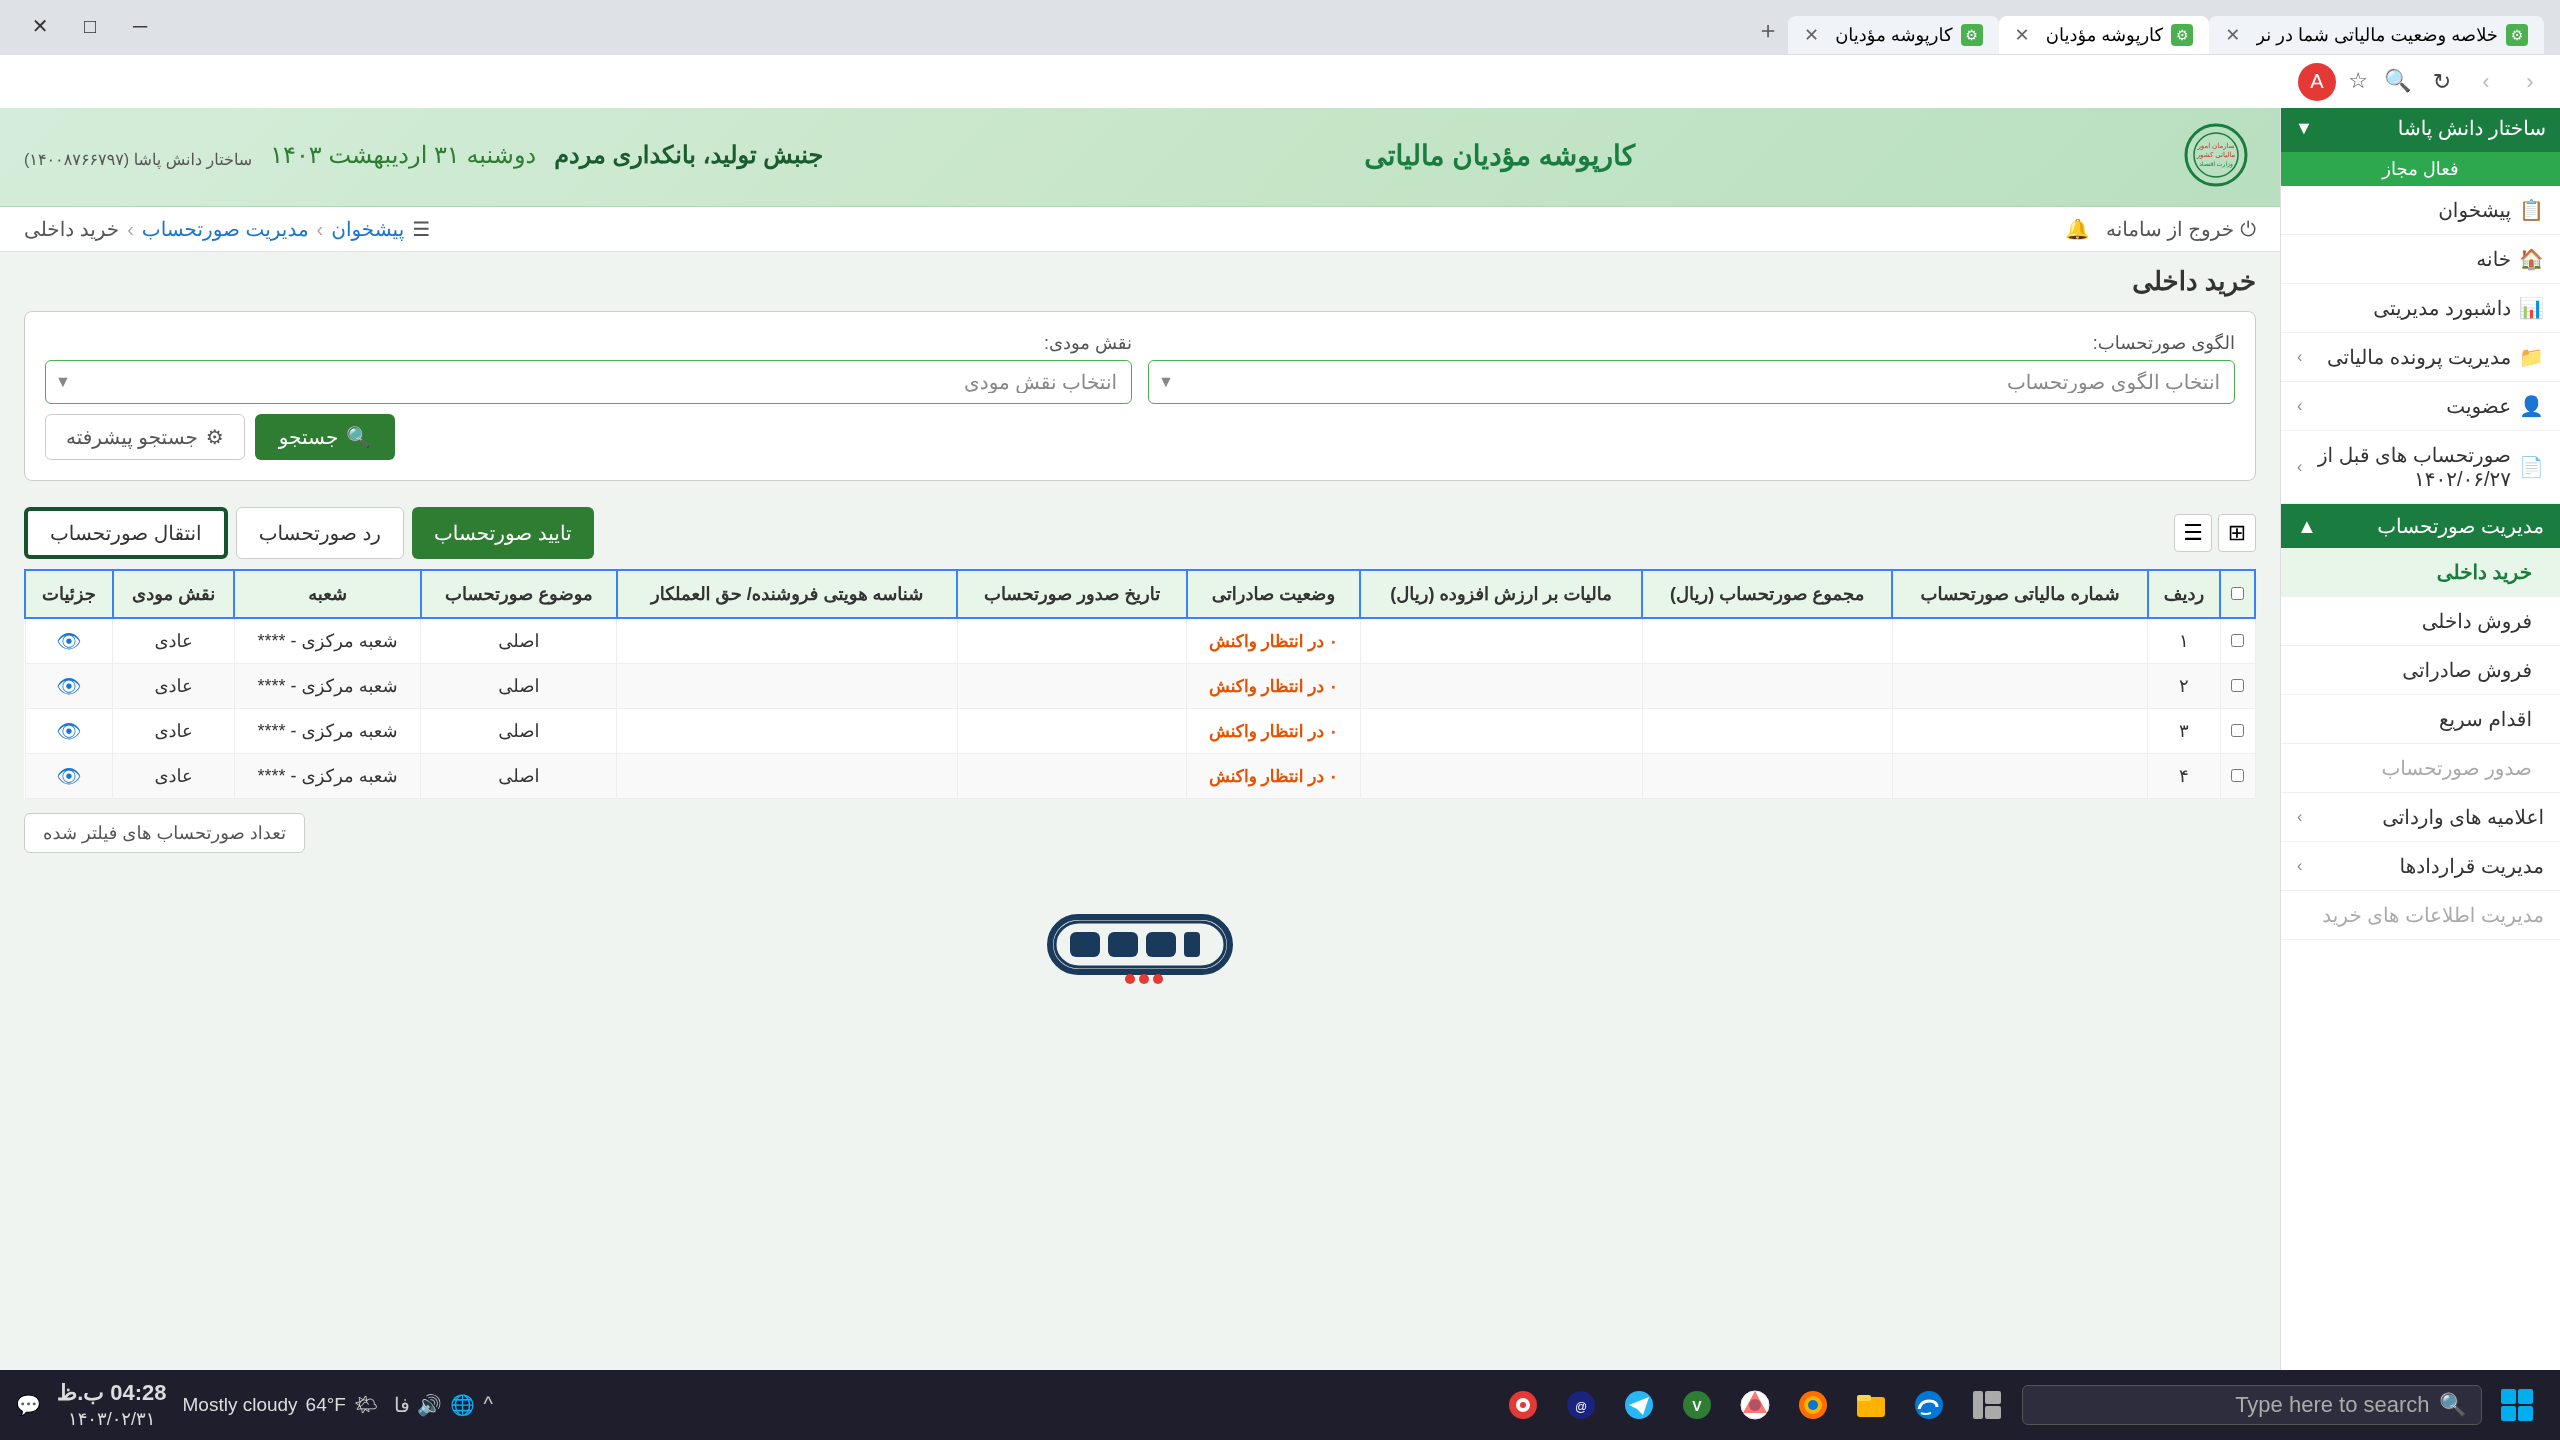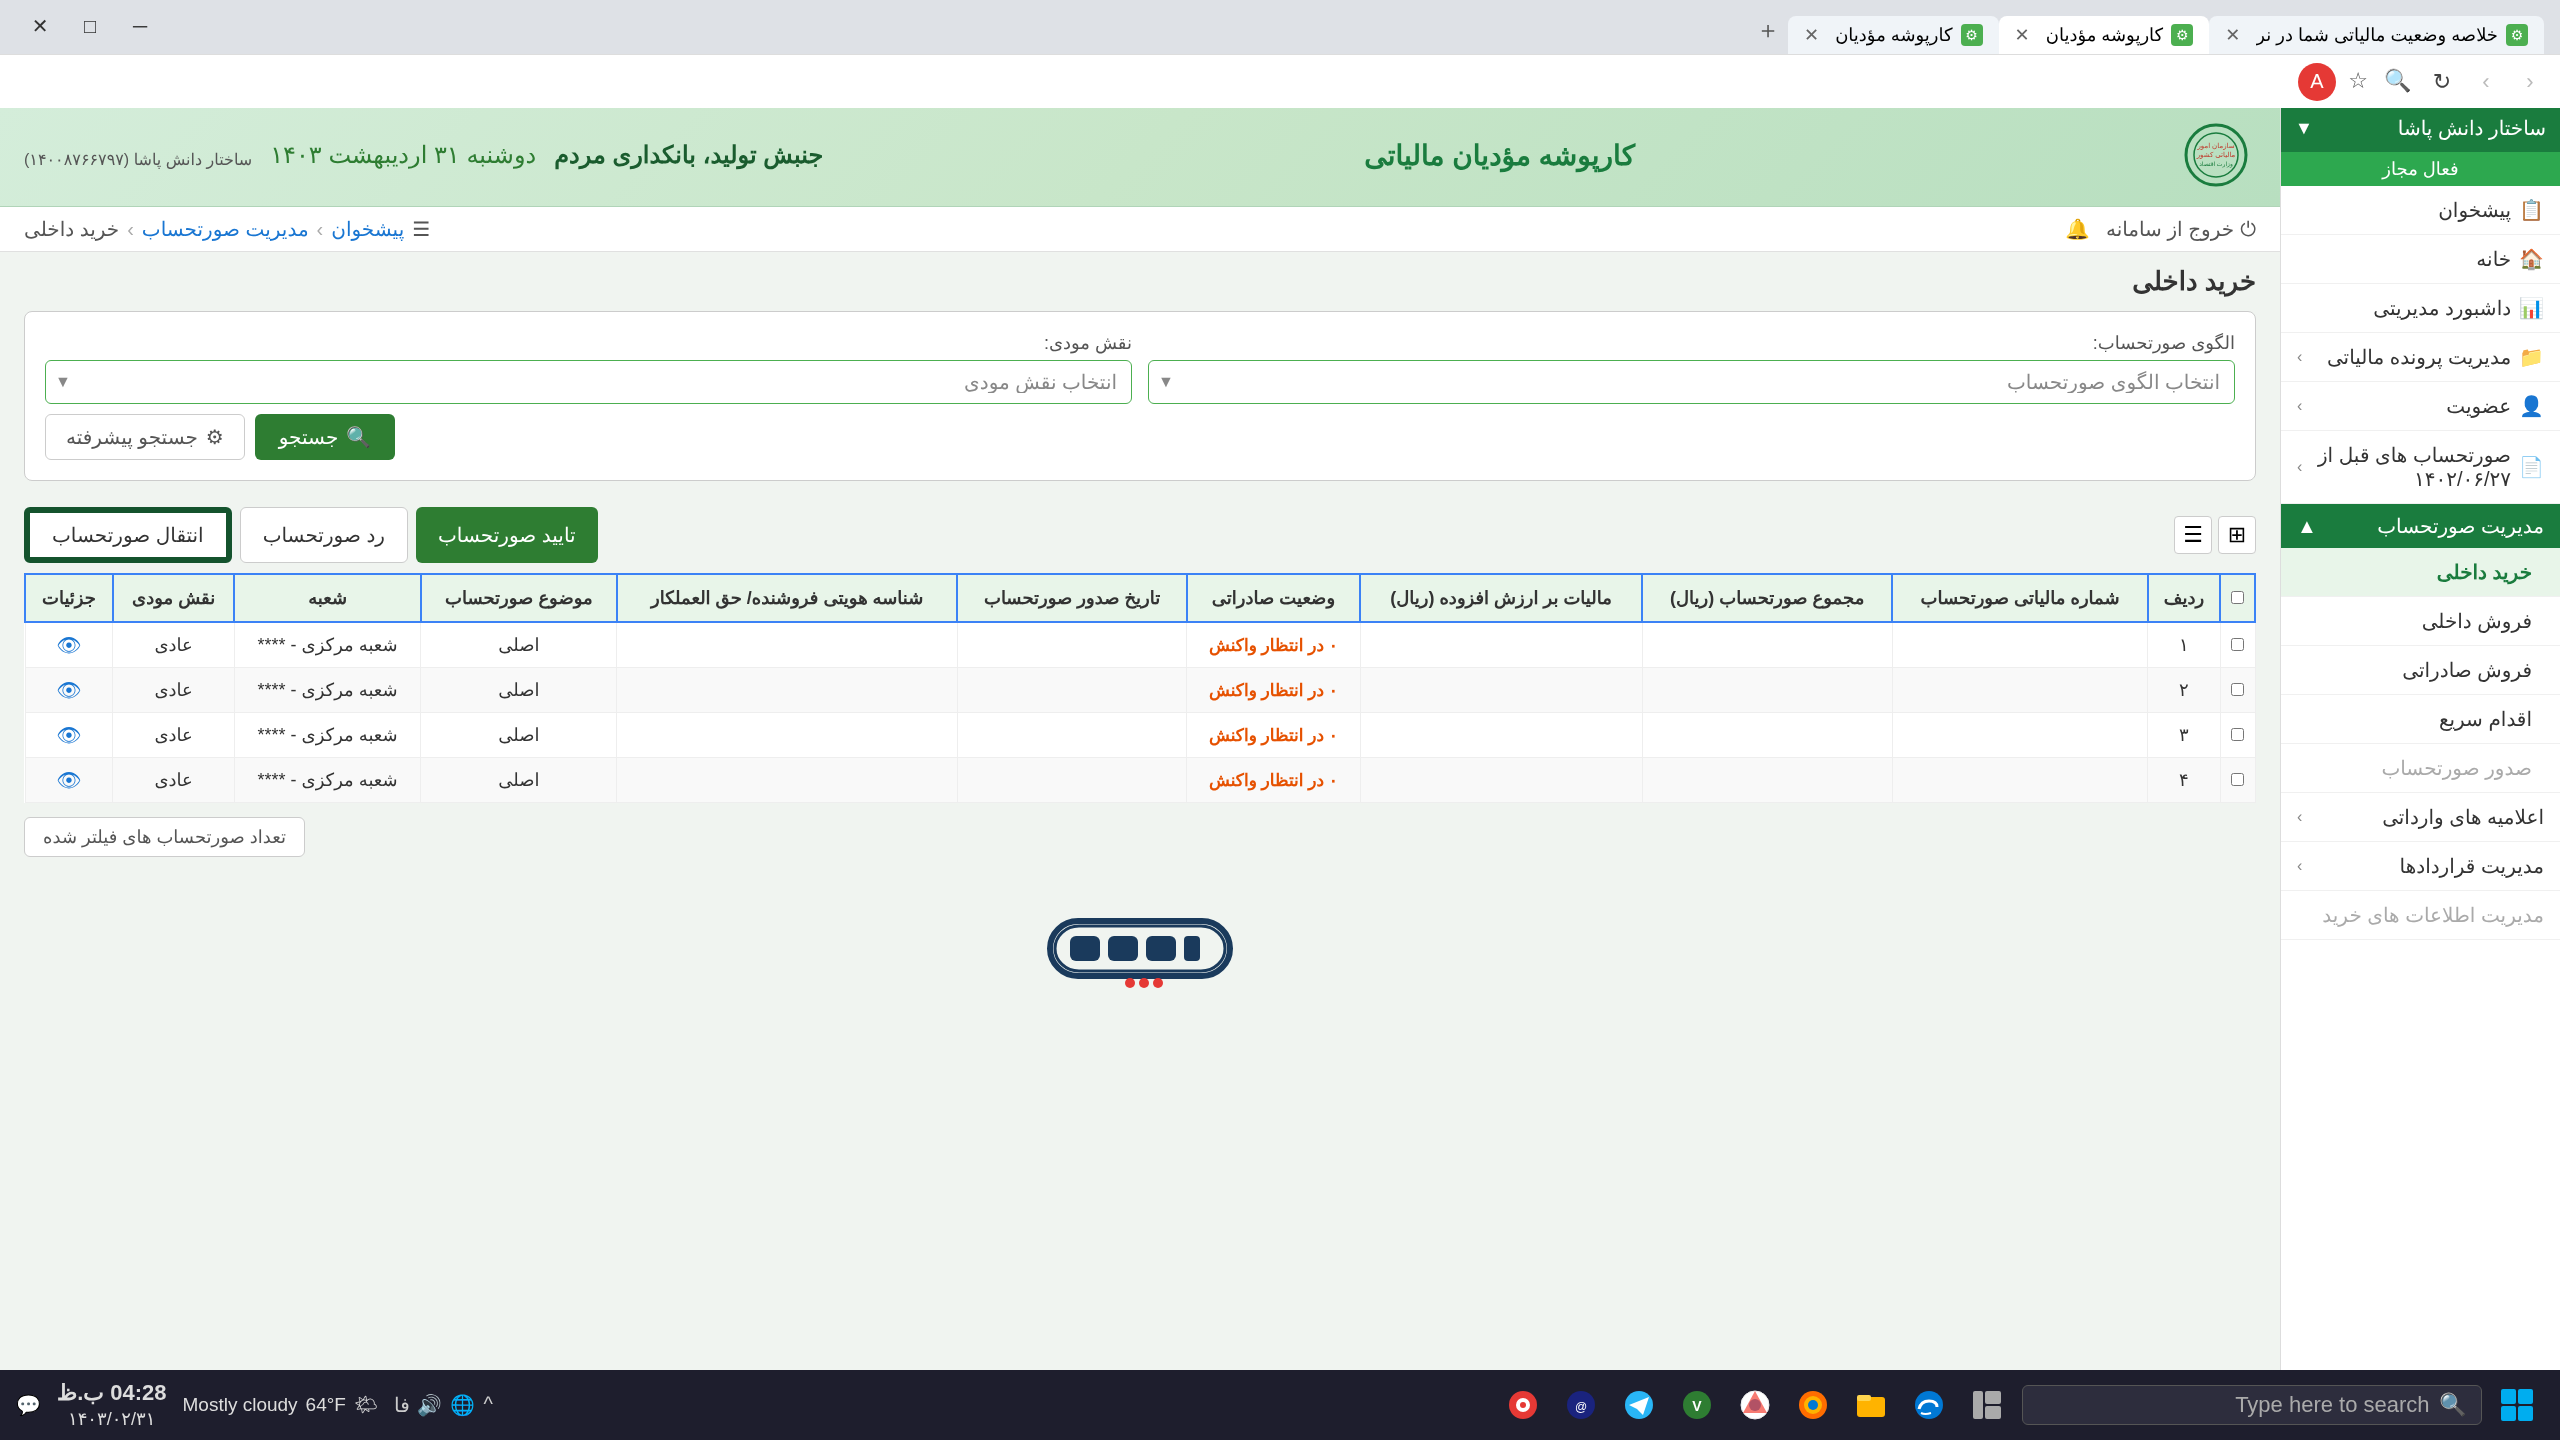--- a/index.html
+++ b/index.html
@@ -60,21 +60,21 @@
     .search-select { width: 100%; padding: 10px 14px; border: 1px solid #4caf50; border-radius: 6px; font-size: 20px; color: #888; background: #fff; appearance: none; direction: rtl; }
     .search-buttons { display: flex; gap: 10px; padding-top: 10px; }
     .btn-search { background: #2e7d32; color: white; border: none; padding: 10px 24px; border-radius: 6px; font-size: 20px; cursor: pointer; display: flex; align-items: center; gap: 8px; }
     .btn-advanced { background: #fff; color: #555; border: 1px solid #ccc; padding: 10px 20px; border-radius: 6px; font-size: 20px; cursor: pointer; display: flex; align-items: center; gap: 8px; }
 
     
     .action-bar { padding: 10px 24px; display: flex; align-items: center; justify-content: space-between; direction: rtl; }
     .action-btns { display: flex; gap: 8px; }
     .btn-confirm { background: #2e7d32; color: white; border: none; padding: 10px 22px; border-radius: 6px; font-size: 20px; cursor: pointer; }
     .btn-reject { background: #fff; color: #333; border: 1px solid #ccc; padding: 10px 22px; border-radius: 6px; font-size: 20px; cursor: pointer; }
-    .btn-transfer { background: #fff; color: #333; border: 6px solid #14532d; padding: 10px 22px; border-radius: 6px; font-size: 20px; cursor: pointer; }
+    .btn-transfer { background: #fff; color: #333; border: 4px solid #14532d; padding: 10px 22px; border-radius: 6px; font-size: 20px; cursor: pointer; }
     .view-icons { display: flex; gap: 6px; }
     .view-icon { width: 38px; height: 38px; border: 1px solid #ccc; border-radius: 4px; display: flex; align-items: center; justify-content: center; cursor: pointer; font-size: 22px; background: #fff; }
 
     
     .table-container { margin: 0 24px; overflow-x: auto; }
     table { width: 100%; border-collapse: collapse; background: #fff; font-size: 18px; direction: rtl; }
     thead { background: #e8f5e9; }
     th { padding: 12px 10px; text-align: center; border: 2px solid #3b82f6; color: #333; font-size: 18px; white-space: nowrap; }
     td { padding: 10px 10px; text-align: center; border: 1px solid #eee; color: #333; white-space: nowrap; }
     tr:nth-child(even) { background: #f9f9f9; }

